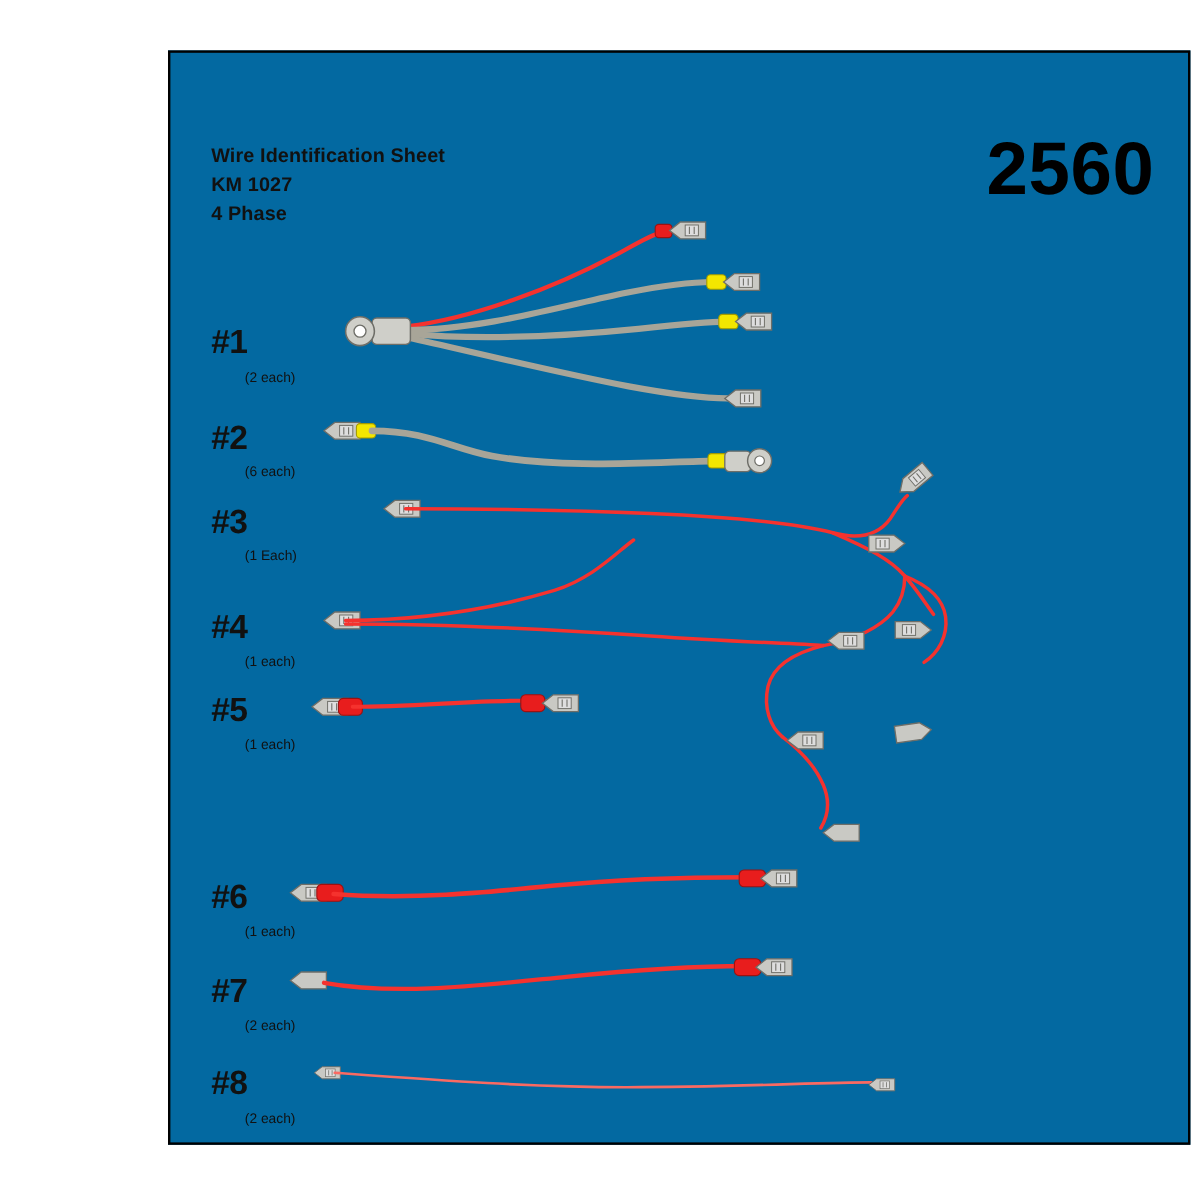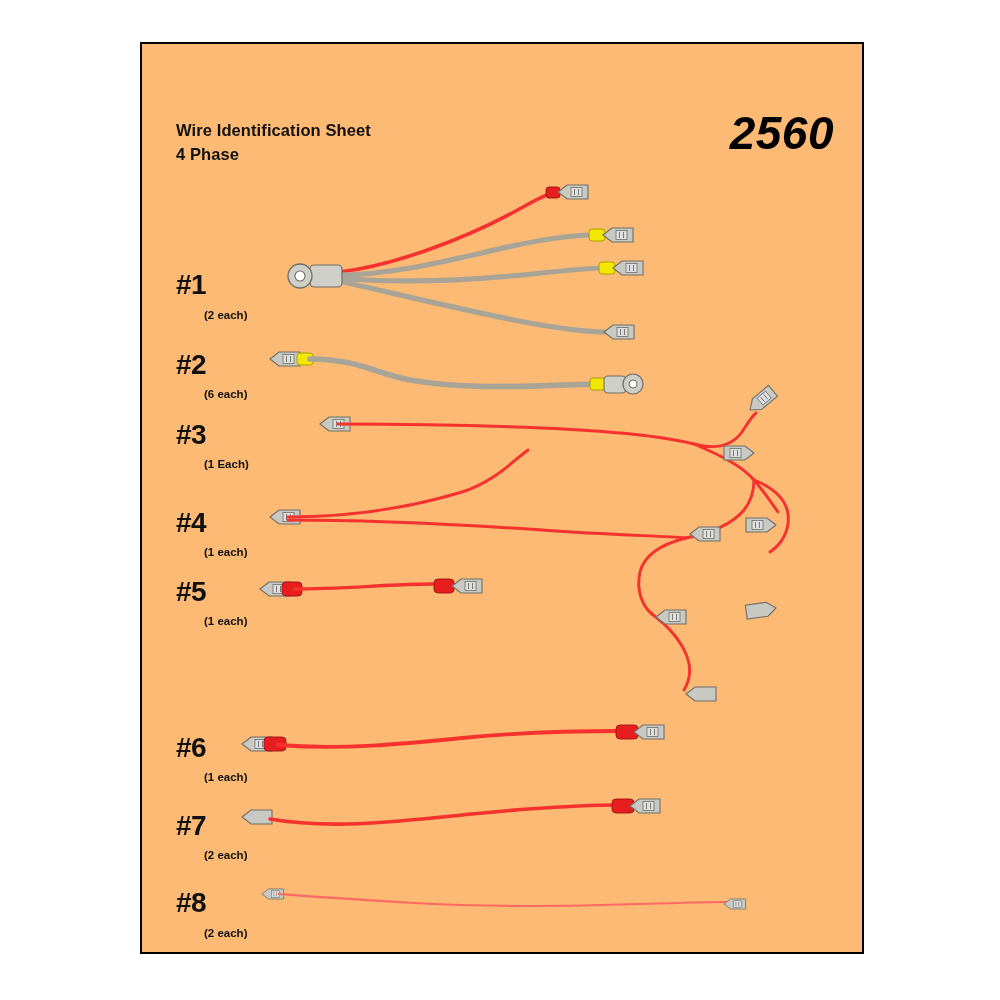--- a/index.html
+++ b/index.html
@@ -14,60 +14,59 @@
     position: relative;
     width: 1000px;
     height: 1000px;
     background: #ffffff;
     overflow: hidden;
   }
   #sheet {
     position: absolute;
     left: 140px;
     top: 42px;
-    width: 724px;
+    width: 852px;
     height: 912px;
-    background: #fdba74;
+    background: #0369a1;
     border: 2px solid #000000;
     box-sizing: border-box;
   }
   .title-block {
     position: absolute;
     left: 34px;
     top: 75px;
     line-height: 1.45;
   }
   .title-line {
     font-size: 16.5px;
     font-weight: bold;
     color: #111111;
     letter-spacing: 0.1px;
     white-space: nowrap;
   }
   .doc-number {
     position: absolute;
     right: 28px;
     top: 62px;
-    font-size: 46px;
+    font-size: 62px;
     font-weight: bold;
     color: #000000;
     letter-spacing: 0.5px;
-    font-style: italic;
   }
   .row-label {
     position: absolute;
     font-size: 28px;
     font-weight: bold;
     color: #111111;
     letter-spacing: -0.5px;
   }
   .row-qty {
     position: absolute;
     font-size: 11.5px;
-    font-weight: bold;
+    font-weight: normal;
     color: #111111;
     padding-left: 28px;
   }
   #art {
     position: absolute;
     left: 0;
     top: 0;
     width: 718px;
     height: 912px;
   }
@@ -82,20 +81,21 @@
 </style>
 </head>
 <body>
 
 <div id="page">
 
   <div id="sheet">
 
     <div class="title-block">
       <div class="title-line">Wire Identification Sheet</div>
+      <div class="title-line">KM 1027</div>
       <div class="title-line">4 Phase</div>
     </div>
 
     <div class="doc-number">2560</div>
 
     <div class="row-label" style="left:34px; top:225px;">#1</div>
     <div class="row-qty" style="left:34px; top:265px;">(2 each)</div>
 
     <div class="row-label" style="left:34px; top:305px;">#2</div>
     <div class="row-qty" style="left:34px; top:344px;text-align:right;">(6 each)</div>

